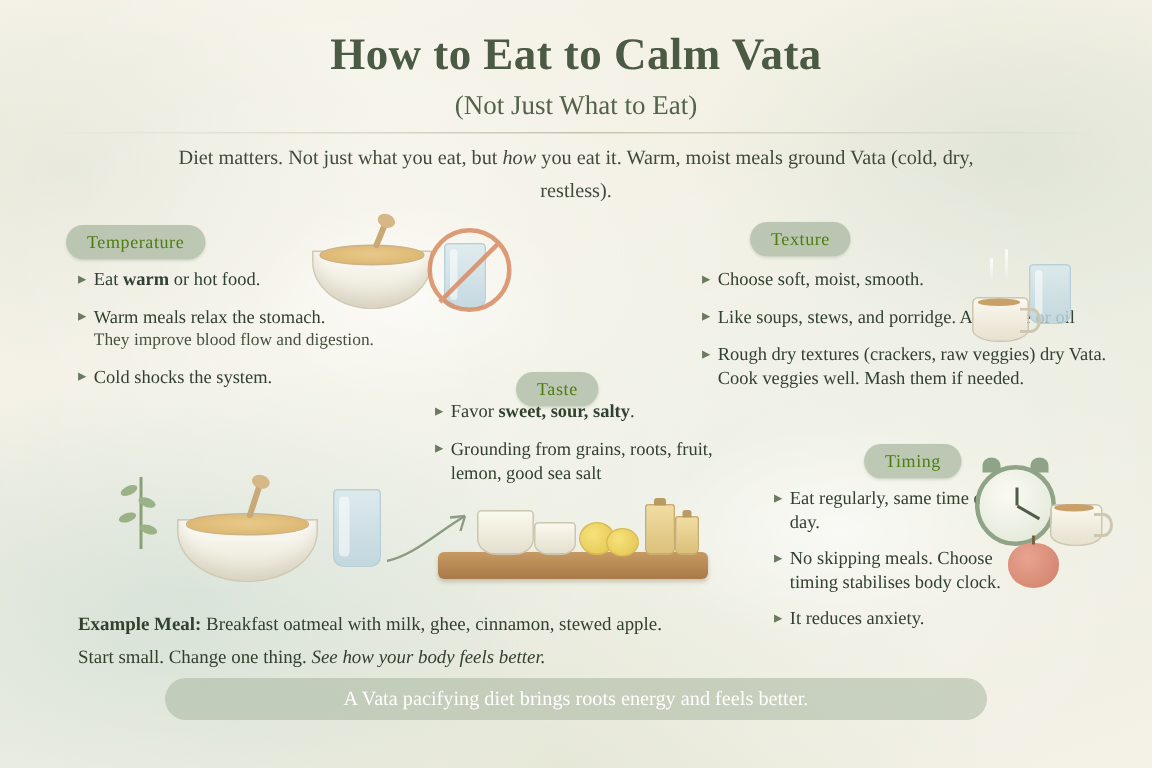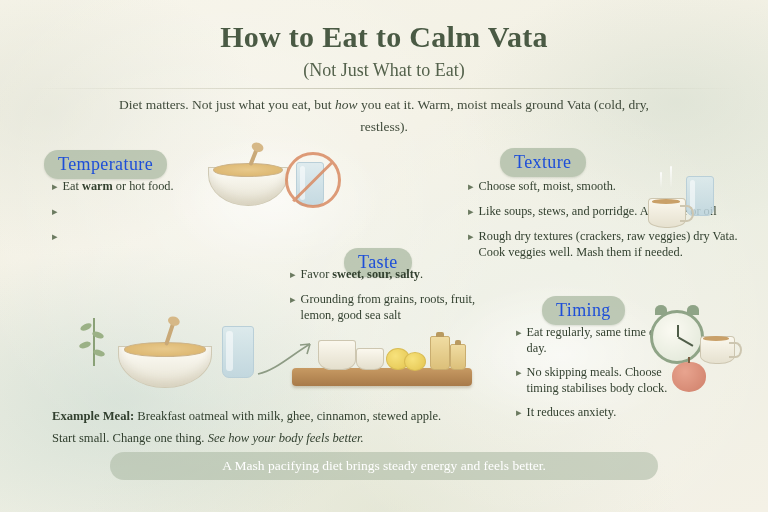--- a/index.html
+++ b/index.html
@@ -39,24 +39,24 @@
   }
   .intro{
     position:absolute;top:94px;left:52px;width:664px;text-align:center;
     font-size:13.5px;line-height:22px;color:#3f4a3a;
   }
   .intro i{font-style:italic;}
 
   .pill{
     position:absolute;
     background:rgba(168,183,160,.72);
-    color:#1d4ed8;
+    color:#4d7c0f;
     border-radius:14px;
     padding:4px 14px;
-    font-size:18px;
+    font-size:12px;
     letter-spacing:.4px;
     box-shadow:0 1px 2px rgba(90,100,80,.18);
     white-space:nowrap;
   }
   .block{position:absolute;}
   .bullets{font-size:12.3px;line-height:16px;color:#32402f;}
   .bullet{display:flex;margin-bottom:8px;}
   .arrow{color:#6b7a60;margin-right:5px;flex:0 0 auto;font-size:11px;line-height:17px;}
   .btext{flex:1 1 auto;}
   .btext b{font-weight:bold;}
@@ -197,25 +197,28 @@
 <div class="block bullets" style="left:52px;top:178px;width:252px;">
   <div class="bullet">
     <span class="arrow">▸</span>
     <span class="btext">
       <span>Eat </span><b>warm</b><span> or hot food.</span>
     </span>
   </div>
   <div class="bullet">
     <span class="arrow">▸</span>
     <span class="btext">
+      <span>Warm meals relax the stomach.</span>
+      <span class="sub">They improve blood flow and digestion.</span>
     </span>
   </div>
   <div class="bullet">
     <span class="arrow">▸</span>
     <span class="btext">
+      <span>Cold shocks the system.</span>
     </span>
   </div>
 </div>
 
 <div class="bowl" style="left:208px;top:152px;width:78px;height:52px;">
   <div class="body"></div>
   <div class="soup"></div>
 </div>
 <div class="spoon" style="left:252px;top:146px;width:4px;height:20px;transform:rotate(22deg);"></div>
 <div class="glass" style="left:296px;top:162px;width:26px;height:42px;"></div>
@@ -253,21 +256,21 @@
     <span class="btext">
       <span>Favor </span><b>sweet, sour, salty</b><span>.</span>
     </span>
   </div>
   <div class="bullet">
     <span class="arrow">▸</span>
     <span class="btext">Grounding from grains, roots, fruit, lemon, good sea salt</span>
   </div>
 </div>
 
-<div class="pill" style="left:542px;top:296px;">Timing</div>
+<div class="pill" style="left:576px;top:296px;">Timing</div>
 <div class="block bullets" style="left:516px;top:324px;width:160px;">
   <div class="bullet">
     <span class="arrow">▸</span>
     <span class="btext">Eat regularly, same time each day.</span>
   </div>
   <div class="bullet">
     <span class="arrow">▸</span>
     <span class="btext">No skipping meals. Choose timing stabilises body clock.</span>
   </div>
   <div class="bullet">
@@ -317,14 +320,14 @@
 <div class="lemon" style="left:404px;top:352px;width:20px;height:17px;"></div>
 <div class="jar" style="left:430px;top:336px;width:18px;height:32px;"></div>
 <div class="jar" style="left:450px;top:344px;width:14px;height:24px;"></div>
 
 <div class="example">
   <b>Example Meal:</b><span> Breakfast oatmeal with milk, ghee, cinnamon, stewed apple.</span><br>
   <span>Start small. Change one thing. </span><i>See how your body feels better.</i>
 </div>
 
 <div class="banner">
-  <span>A Mash pacifying diet brings steady energy and feels better.</span>
+  <span>A Vata pacifying diet brings roots energy and feels better.</span>
 </div>
 
 </body></html>

